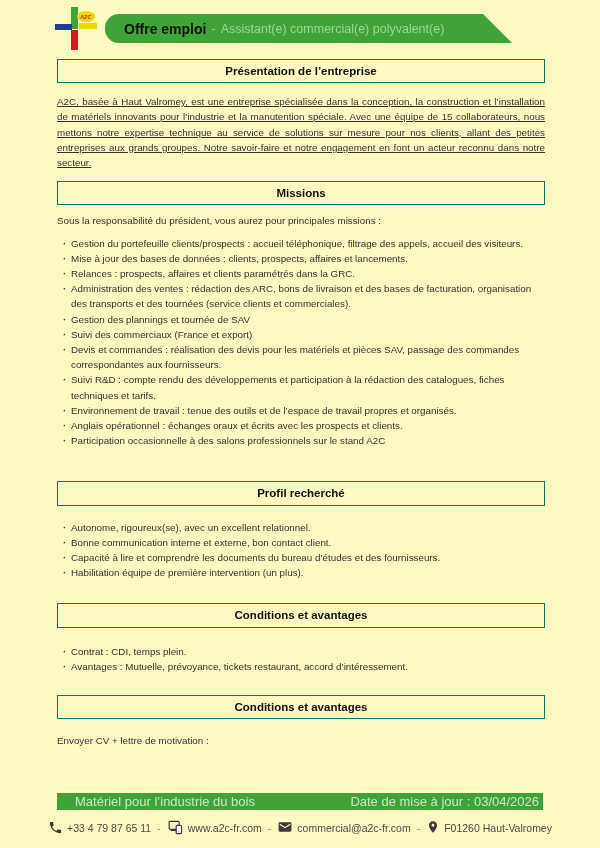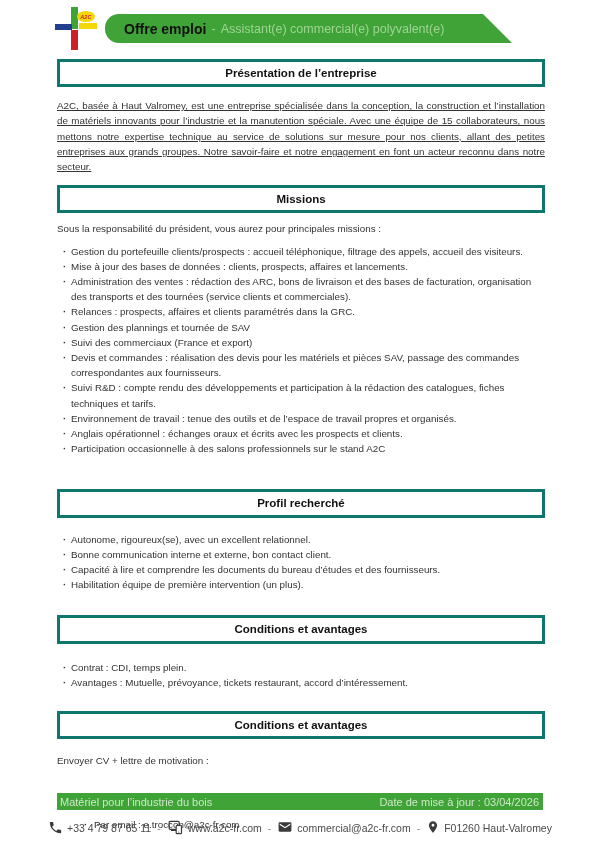--- a/index.html
+++ b/index.html
@@ -1,56 +1,56 @@
 <!DOCTYPE html>
 <html><head>
 <meta charset="utf-8">
 <style>
   html,body{margin:0;padding:0;background:#e8e8e8;}
-  .page{position:relative;width:600px;height:848px;background:#ffffff;overflow:hidden;
+  .page{position:relative;width:600px;height:848px;background:#fef9c3;overflow:hidden;
         font-family:"Liberation Sans", sans-serif;color:#333;}
   
   .logo-bar{position:absolute;}
   .logo-green{left:71px;top:7px;width:6.5px;height:22px;background:#3fa338;}
   .logo-blue{left:55px;top:24px;width:17px;height:6px;background:#203d8e;}
   .logo-red{left:71px;top:30px;width:6.5px;height:20px;background:#cf2027;}
   .logo-yellow{left:79px;top:23px;width:18px;height:5.5px;background:#f3d70b;}
   .logo-badge{position:absolute;left:77px;top:11px;width:18px;height:11px;background:#f3d70b;
               border-radius:50%;display:flex;align-items:center;justify-content:center;
               font-size:5.5px;font-weight:bold;font-style:italic;color:#cf2027;letter-spacing:.2px;}
   .banner{position:absolute;left:105px;top:14px;width:378px;height:29px;background:#3fa338;
           border-radius:14px 0 0 14px;display:flex;align-items:center;padding-left:19px;
           box-sizing:border-box;white-space:nowrap;overflow:visible;}
   .banner-tip{position:absolute;left:483px;top:14px;width:0;height:0;
               border-bottom:29px solid #3fa338;border-right:29px solid transparent;}
   .banner-title{font-size:14px;font-weight:bold;color:#101010;}
   .banner-sep{font-size:12.5px;color:#9ed494;margin:0 5px;}
   .banner-subtitle{font-size:12.5px;color:#9ed494;}
   
   .content{position:absolute;left:57px;top:59px;width:488px;font-size:9.8px;line-height:15.2px;}
-  .section-box{border:3px solid #0f766e;text-align:center;font-size:11.5px;font-weight:bold;
+  .section-box{border:1px solid #0f766e;text-align:center;font-size:11.5px;font-weight:bold;
                color:#111;padding:4px 0 3px;}
   .para{margin:11px 0 0;text-align:justify;text-decoration:underline;}
   .mt-missions{margin-top:11px;}
   .mt-profil{margin-top:33px;}
   .mt-cond{margin-top:23px;}
   .mt-cond2{margin-top:21px;}
   .intro{margin:8px 0 0;}
   .intro2{margin:14px 0 0;}
   ul.bullets{list-style:none;margin:7px 0 0;padding:0;}
   ul.bullets.tight{margin-top:14px;}
   ul.bullets.loose{margin-top:16px;}
   ul.bullets li{position:relative;padding-left:14px;}
   ul.bullets li::before{content:"\00B7";position:absolute;left:6px;font-weight:bold;}
   ul.bullets.deep li{padding-left:37px;margin-top:48px;}
   ul.bullets.deep li::before{left:27px;}
   
   .footer-bar{position:absolute;left:57px;top:793px;width:486px;height:17px;background:#3fa338;
               display:flex;align-items:center;justify-content:space-between;box-sizing:border-box;
-              padding:0 4px 0 3px;font-size:11px;color:#cce8c6;}
+              padding:0 4px 0 18px;font-size:13px;color:#cce8c6;}
   .contact-row{position:absolute;left:0;top:819px;width:600px;display:flex;align-items:center;
                justify-content:center;font-size:10.5px;color:#4a4a4a;}
   .contact-item{display:flex;align-items:center;}
   .contact-item svg{margin-right:4px;}
   .contact-sep{margin:0 6px;color:#8a8a8a;}
   .icon{display:inline-block;}
 </style>
 </head>
 <body>
 
@@ -75,22 +75,22 @@
   <div class="content">
 
     <div class="section-box">Présentation de l’entreprise</div>
     <p class="para">A2C, basée à Haut Valromey, est une entreprise spécialisée dans la conception, la construction et l’installation de matériels innovants pour l’industrie et la manutention spéciale. Avec une équipe de 15 collaborateurs, nous mettons notre expertise technique au service de solutions sur mesure pour nos clients, allant des petites entreprises aux grands groupes. Notre savoir-faire et notre engagement en font un acteur reconnu dans notre secteur.</p>
 
     <div class="section-box mt-missions">Missions</div>
     <p class="intro">Sous la responsabilité du président, vous aurez pour principales missions :</p>
     <ul class="bullets">
         <li>Gestion du portefeuille clients/prospects : accueil téléphonique, filtrage des appels, accueil des visiteurs.</li>
         <li>Mise à jour des bases de données : clients, prospects, affaires et lancements.</li>
+        <li>Relances : prospects, affaires et clients paramétrés dans la GRC.</li>
         <li>Administration des ventes : rédaction des ARC, bons de livraison et des bases de facturation, organisation des transports et des tournées (service clients et commerciales).</li>
-        <li>Relances : prospects, affaires et clients paramétrés dans la GRC.</li>
         <li>Gestion des plannings et tournée de SAV</li>
         <li>Suivi des commerciaux (France et export)</li>
         <li>Devis et commandes : réalisation des devis pour les matériels et pièces SAV, passage des commandes correspondantes aux fournisseurs.</li>
         <li>Suivi R&amp;D : compte rendu des développements et participation à la rédaction des catalogues, fiches techniques et tarifs.</li>
         <li>Environnement de travail : tenue des outils et de l’espace de travail propres et organisés.</li>
         <li>Anglais opérationnel : échanges oraux et écrits avec les prospects et clients.</li>
         <li>Participation occasionnelle à des salons professionnels sur le stand A2C</li>
       </ul>
 
     <div class="section-box mt-profil">Profil recherché</div>

